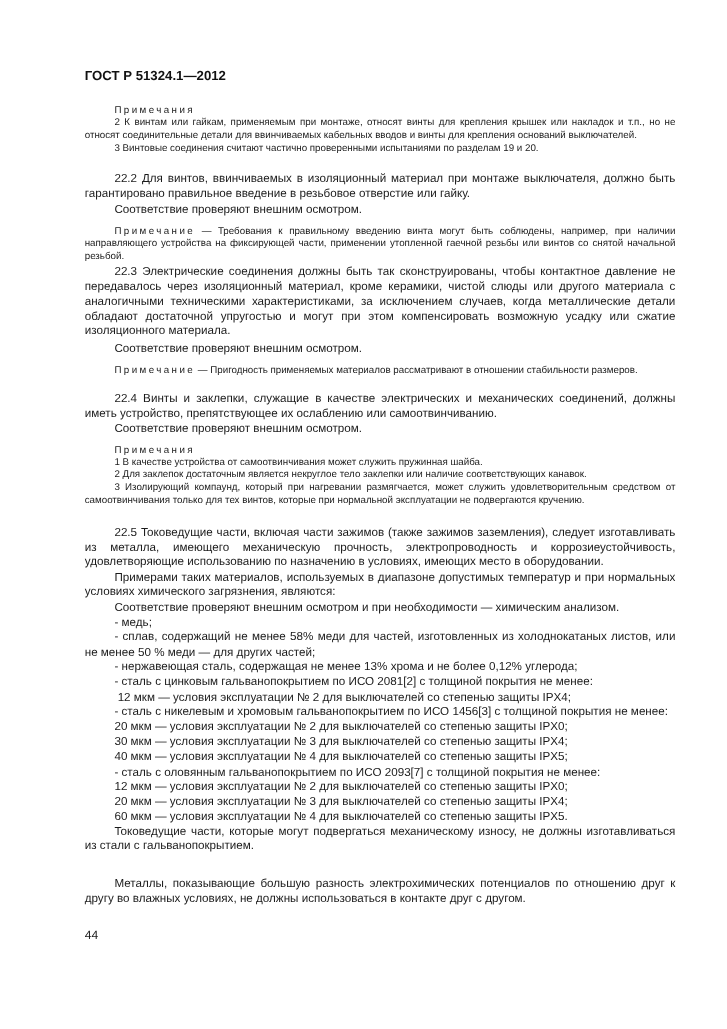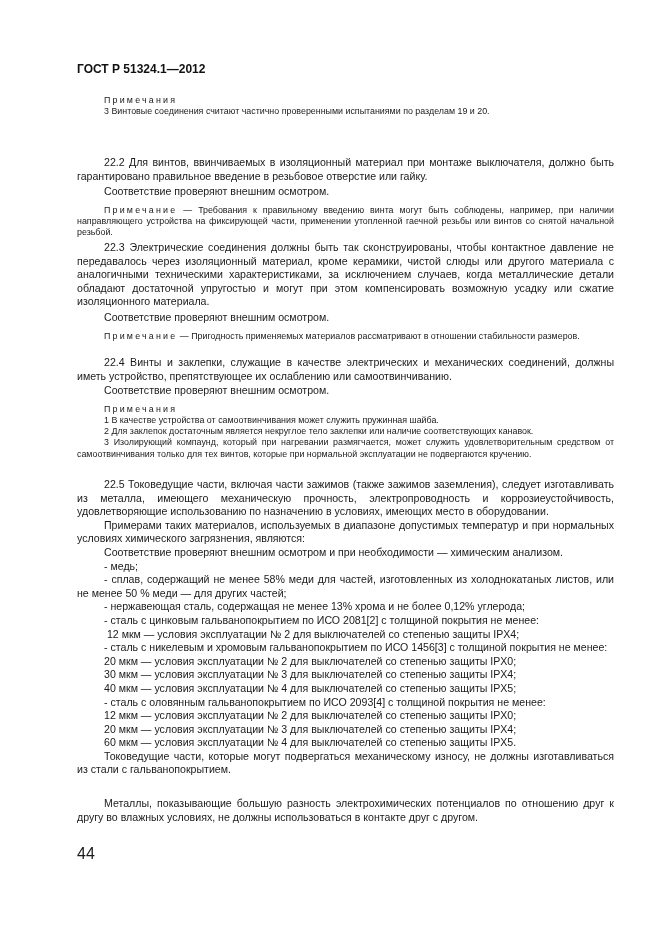--- a/index.html
+++ b/index.html
@@ -5,31 +5,32 @@
   html, body { margin:0; padding:0; background:#ffffff; }
   body { width:661px; height:935px; position:relative; overflow:hidden;
          font-family:"Liberation Sans", sans-serif; color:#1a1a1a; }
   .page { position:absolute; left:77px; top:0; width:537px; }
   .header { position:absolute; left:77px; top:62px; font-weight:bold; font-size:12px; color:#111; }
   .blk { position:absolute; left:0; width:537px; }
   .p { font-size:10.6px; line-height:13.6px; text-align:justify; margin:0; }
   .n { font-size:8.9px; line-height:11.2px; text-align:justify; margin:0; }
   .ind { text-indent:27px; }
   .sp { letter-spacing:2.2px; }
-  .pgnum { position:absolute; left:77px; top:845px; font-size:16px; }
+  .pgnum { position:absolute; left:77px; top:845px; font-size:11px; }
 </style>
 </head>
 <body>
 
 <div class="header">ГОСТ Р 51324.1—2012</div>
 
 <div class="page">
 
   <div class="blk" style="top:95px;">
     <p class="n ind sp">Примечания</p>
+    <p class="n ind">2 К винтам или гайкам, применяемым при монтаже, относят винты для крепления крышек или накладок и т.п., но не относят соединительные детали для ввинчиваемых кабельных вводов и винты для крепления оснований выключателей.</p>
     <p class="n ind" style="margin-top:0px;">3 Винтовые соединения считают частично проверенными испытаниями по разделам 19 и 20.</p>
   </div>
 
   <div class="blk" style="top:156px;">
     <p class="p ind">22.2 Для винтов, ввинчиваемых в изоляционный материал при монтаже выключателя, должно быть гарантировано правильное введение в резьбовое отверстие или гайку.</p>
     <p class="p ind" style="margin-top:2px;">Соответствие проверяют внешним осмотром.</p>
     <p class="n ind" style="margin-top:6px;"><span class="sp">Примечание</span><span> — Требования к правильному введению винта могут быть соблюдены, например,  при наличии направляющего устройства на фиксирующей части, применении утопленной гаечной резьбы или винтов со снятой начальной резьбой.</span></p>
   </div>
 
   <div class="blk" style="top:241px;">
@@ -53,21 +54,21 @@
     <p class="p ind">Соответствие проверяют внешним осмотром и при необходимости — химическим анализом.</p>
     <p class="p ind">- медь;</p>
     <p class="p ind">- сплав, содержащий не менее 58% меди для частей, изготовленных из холоднокатаных листов, или не менее 50 % меди — для других частей;</p>
     <p class="p ind">- нержавеющая сталь, содержащая не менее 13% хрома и не более 0,12% углерода;</p>
     <p class="p ind">- сталь с цинковым гальванопокрытием по ИСО 2081[2] с толщиной покрытия не менее:</p>
     <p class="p ind" style="white-space:pre;"> 12 мкм — условия эксплуатации № 2 для выключателей со степенью защиты IPX4;</p>
     <p class="p ind">- сталь с никелевым и хромовым гальванопокрытием по ИСО 1456[3] с толщиной покрытия не менее:</p>
     <p class="p ind">20 мкм — условия эксплуатации № 2 для выключателей со степенью защиты IPX0;</p>
     <p class="p ind">30 мкм — условия эксплуатации № 3 для выключателей со степенью защиты IPX4;</p>
     <p class="p ind">40 мкм — условия эксплуатации № 4 для выключателей со степенью защиты IPX5;</p>
-    <p class="p ind">- сталь с оловянным гальванопокрытием по ИСО 2093[4] с толщиной покрытия не менее:</p>
+    <p class="p ind">- сталь с оловянным гальванопокрытием по ИСО 2093[7] с толщиной покрытия не менее:</p>
     <p class="p ind">12 мкм — условия эксплуатации № 2 для выключателей со степенью защиты IPX0;</p>
     <p class="p ind">20 мкм — условия эксплуатации № 3 для выключателей со степенью защиты IPX4;</p>
     <p class="p ind">60 мкм — условия эксплуатации № 4 для выключателей со степенью защиты IPX5.</p>
     <p class="p ind">Токоведущие части, которые могут подвергаться механическому износу, не должны изготавливаться из стали с гальванопокрытием.</p>
     <p class="p ind" style="margin-top:20px;">Металлы, показывающие большую разность электрохимических потенциалов по отношению друг к другу во влажных условиях, не должны использоваться в контакте друг с другом.</p>
   </div>
 </div>
 
 <div class="pgnum">44</div>
 

